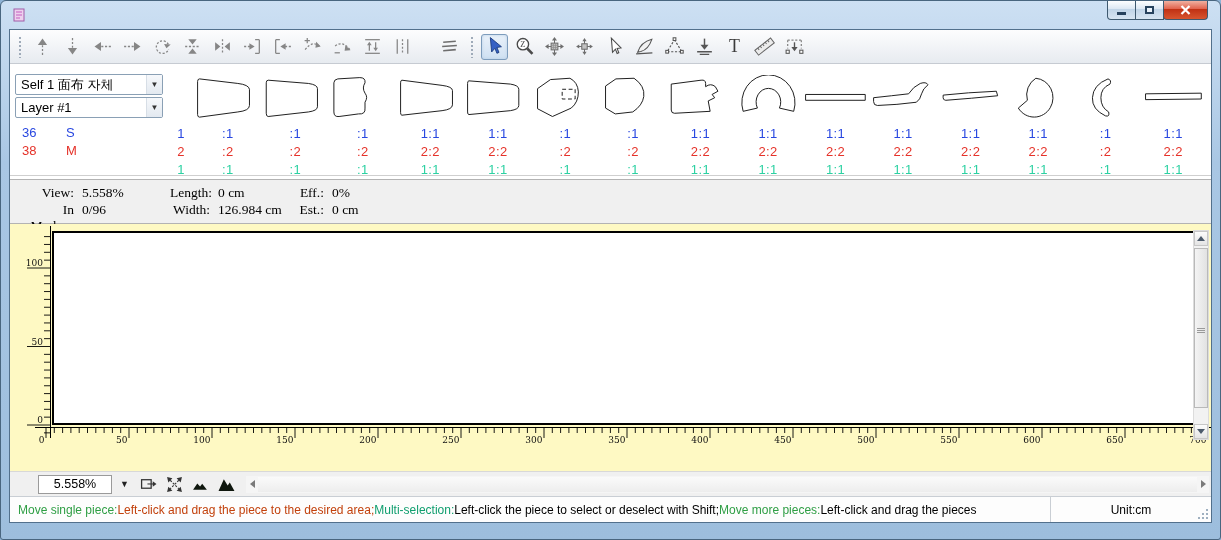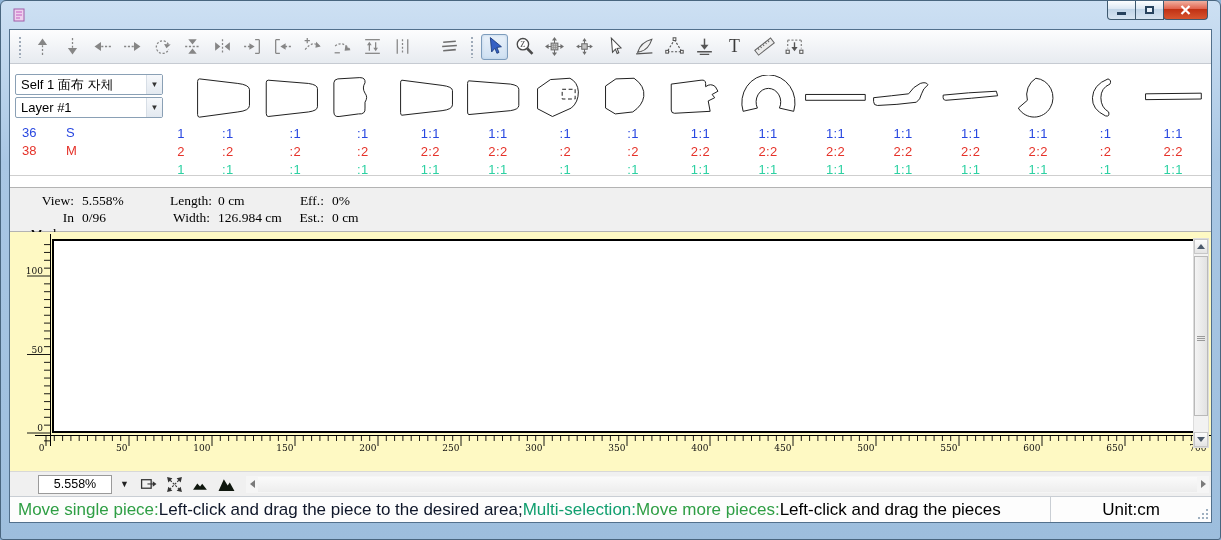--- a/index.html
+++ b/index.html
@@ -33,21 +33,21 @@
 .combo .carr{width:16px;height:100%;display:flex;align-items:center;justify-content:center;font-size:8px;color:#333;border-left:1px solid #d7dee6;background:linear-gradient(#f6f8fb,#e3e9f0)}
 .size-rows{margin-top:5px}
 .size-row{height:18px;display:flex;align-items:center;padding-left:7px}
 .sz-code{width:34px}
 .sz-name{margin-left:10px}
 .pieces-grid{flex:1;display:grid;grid-template-columns:26px repeat(15,1fr);grid-template-rows:50px 18px 18px 18px;margin-right:4px}
 .thumb-cell{display:flex;align-items:center;justify-content:center}
 .thumb-cell svg{height:48px;width:96%}
 .ratio-cell{display:flex;align-items:center;justify-content:center;letter-spacing:.4px}
 
-.status-panel{background:#f0f0f0;border-top:1px solid #b3b3b3;border-bottom:1px solid #b3b3b3;margin-top:11px;padding:5px 7px 4px 8px;display:grid;grid-template-columns:56px 96px 40px 72px 42px 160px;grid-auto-rows:17px;font-family:"Liberation Serif",serif;font-size:13.5px}
+.status-panel{background:#f0f0f0;border-top:1px solid #b3b3b3;border-bottom:1px solid #b3b3b3;margin-top:3px;padding:5px 7px 4px 8px;display:grid;grid-template-columns:56px 96px 40px 72px 42px 160px;grid-auto-rows:17px;font-family:"Liberation Serif",serif;font-size:13.5px}
 .sp-label{text-align:right}
 .sp-value{padding-left:8px}
 
 .canvas-area{flex:1;position:relative;background:#fef9c3;overflow:hidden}
 .canvas-rect{position:absolute;left:42px;top:7px;width:1145px;height:194px;border:2px solid #000;background:#fff}
 .v-ruler{position:absolute;left:6px;top:0;width:36px;height:220px}
 .h-ruler{position:absolute;left:25px;top:203px;width:1177px;height:20px}
 .ruler-svg text{font:9px "DejaVu Serif",serif;fill:#111}
 .v-scroll{position:absolute;right:2px;top:6px;width:16px;height:210px;background:#f2f2f2;border:1px solid #dcdcdc}
 .vs-btn{height:15px;display:flex;align-items:center;justify-content:center;background:linear-gradient(#fcfcfc,#e4e4e4);border:1px solid #c7c7c7}
@@ -57,21 +57,21 @@
 
 .bottom-bar{height:25px;background:#f0f0f0;border-top:1px solid #d8d8d8;display:flex;align-items:center;padding-left:28px;gap:5px}
 .zoom-combo{width:74px;height:19px;background:#fff;border:1px solid #9a9a9a;display:flex;align-items:center}
 .zoom-combo .zval{flex:1;text-align:center;font-size:12.5px}
 .zoom-arrow{width:15px;height:19px;display:flex;align-items:center;justify-content:center;font-size:9px;color:#222}
 .bb-icon{width:22px;height:20px;display:flex;align-items:center;justify-content:center}
 .h-scroll{flex:1;height:17px;display:flex;align-items:center;margin:0 2px 0 4px;background:#f5f5f5}
 .hs-btn{width:12px;height:15px;display:flex;align-items:center;justify-content:center}
 .hs-track{flex:1;height:15px;background:linear-gradient(#fafafa,#ededed)}
 
-.statusbar{height:26px;background:#fdfdfd;border-top:1px solid #c9ced4;display:flex;align-items:center;font-size:17px;position:relative}
+.statusbar{height:26px;background:#fdfdfd;border-top:1px solid #c9ced4;display:flex;align-items:center;font-size:12px;position:relative}
 .status-msg{flex:1;padding-left:8px;white-space:nowrap;overflow:hidden;border-right:1px solid #c9ced4;height:100%;display:flex;align-items:center}
 .unit-cell{width:160px;text-align:center}
 .grip{position:absolute;right:2px;bottom:2px}
 svg{display:block}
 </style>
 </head>
 <body>
 
 <div class="win-frame">
   <div class="titlebar">
@@ -742,22 +742,23 @@
             <svg width="5" height="8" viewBox="0 0 5 8">
               <path d="M0 0 L5 4 L0 8 Z" fill="#7a7a7a"></path>
             </svg>
           </div>
       </div>
     </div>
 
     <div class="statusbar">
       <div class="status-msg" id="status-msg">
           <span style="color:#2e9e44">Move single piece:</span>
-          <span style="color:#0f172a"> Left-click and drag the piece to the desired area; </span>
+          <span style="color:#c2410c"> Left-click and drag the piece to the desired area; </span>
           <span style="color:#0f9e6e">Multi-selection:</span>
+          <span style="color:#000000"> Left-click the piece to select or deselect with Shift; </span>
           <span style="color:#2e9e44">Move more pieces:</span>
           <span style="color:#000000"> Left-click and drag the pieces</span>
         </div>
       <div class="unit-cell">Unit:cm</div>
       <svg class="grip" width="12" height="12" viewBox="0 0 12 12">
           <g fill="#9fb0c0">
             <rect x="9" y="9" width="2" height="2"></rect>
             <rect x="9" y="5" width="2" height="2"></rect>
             <rect x="5" y="9" width="2" height="2"></rect>
             <rect x="9" y="1" width="2" height="2"></rect>

